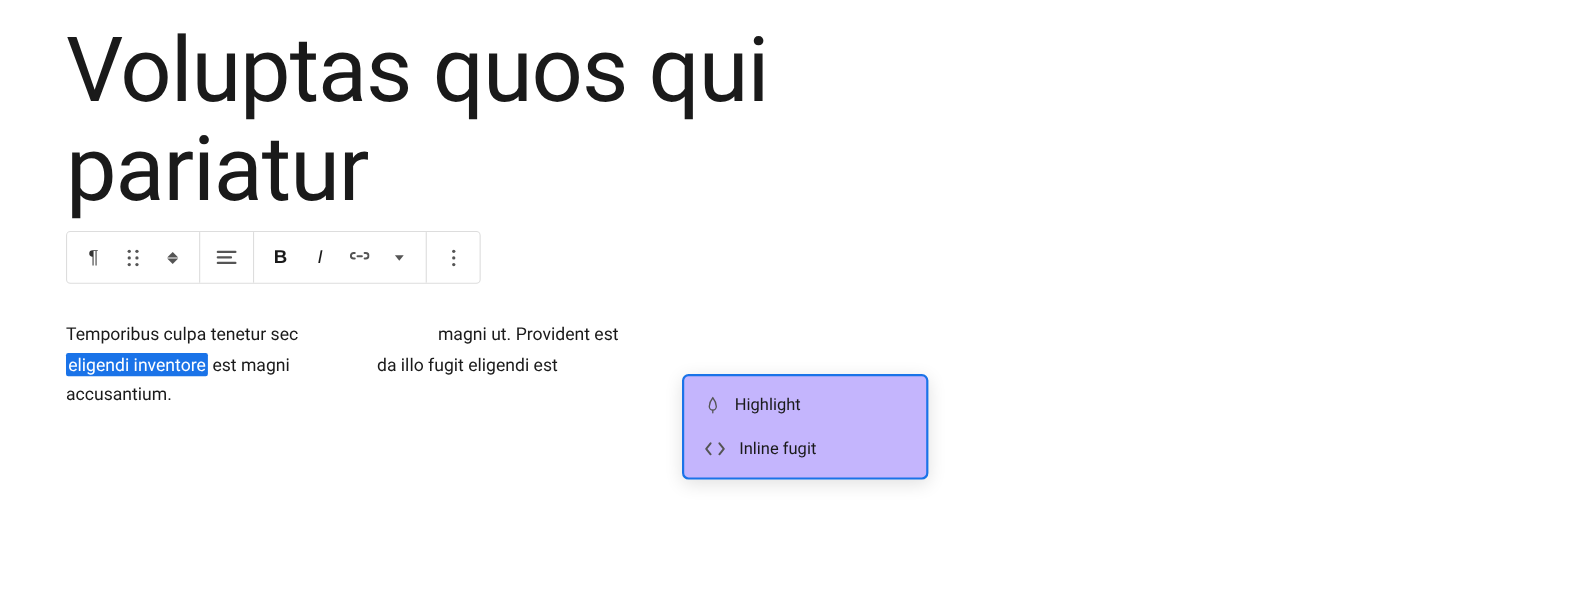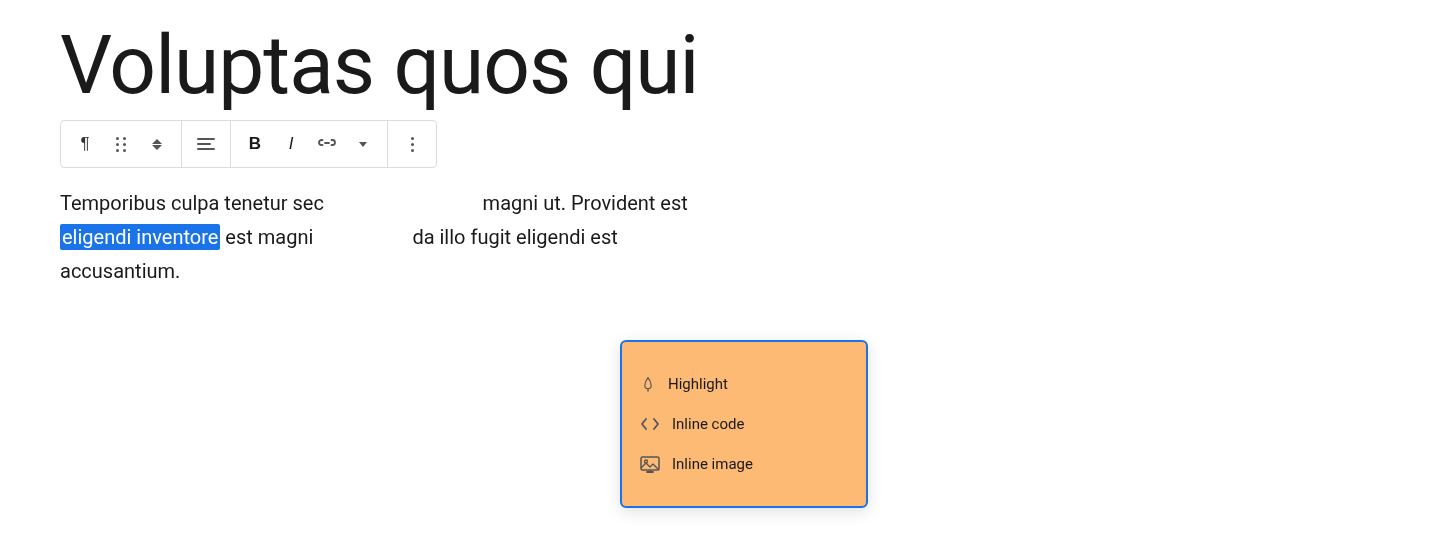--- a/index.html
+++ b/index.html
@@ -161,45 +161,45 @@
       height: 2px;
       background: #555;
       border-radius: 1px;
     }
 
     .align-line:nth-child(1) { width: 18px; }
     .align-line:nth-child(2) { width: 14px; }
     .align-line:nth-child(3) { width: 18px; }
 
     .body-text {
-      font-size: 20px;
+      font-size: 16px;
       color: #1a1a1a;
       line-height: 1.7;
-      margin-top: 18px;
+      margin-top: 32px;
       max-width: 1300px;
     }
 
     .highlighted-text {
       background-color: #1a73e8;
       color: #ffffff;
       padding: 1px 2px;
       border-radius: 2px;
     }
 
     .dropdown-menu {
       position: absolute;
       top: 340px;
       left: 620px;
-      width: 248px;
-      background: #fdba74;
+      width: 224px;
+      background: #c4b5fd;
       border: 2px solid #1a73e8;
       border-radius: 6px;
       box-shadow: 0 4px 16px rgba(0,0,0,0.12);
       z-index: 100;
-      padding: 22px 0;
+      padding: 6px 0;
     }
 
     .dropdown-item {
       display: flex;
       align-items: center;
       gap: 12px;
       padding: 10px 18px;
       cursor: pointer;
       font-size: 16px;
       color: #1a1a1a;
@@ -246,20 +246,21 @@
     }
   </style>
 </head>
 <body>
 
 <div class="page-container">
 
   <div class="title-block">
     <div class="title-text">
       <span>Voluptas quos qui</span><br>
+      <span>pariatur</span>
     </div>
   </div>
 
   
   <div class="toolbar-wrapper">
 
     <div class="toolbar-group">
       <button class="toolbar-btn">
         <span class="paragraph-icon">¶</span>
       </button>
@@ -341,30 +342,18 @@
       <span class="dropdown-item-label">Highlight</span>
     </div>
 
     <div class="dropdown-item">
       <span class="dropdown-item-icon code-icon">
         <svg width="20" height="16" viewBox="0 0 20 16" fill="none" xmlns="http://www.w3.org/2000/svg">
           <polyline points="6,3 2,8 6,13" stroke="#555" stroke-width="1.8" fill="none" stroke-linecap="round" stroke-linejoin="round"></polyline>
           <polyline points="14,3 18,8 14,13" stroke="#555" stroke-width="1.8" fill="none" stroke-linecap="round" stroke-linejoin="round"></polyline>
         </svg>
       </span>
-      <span class="dropdown-item-label">Inline code</span>
-    </div>
-
-    <div class="dropdown-item">
-      <span class="dropdown-item-icon image-icon">
-        <svg width="20" height="18" viewBox="0 0 20 18" fill="none" xmlns="http://www.w3.org/2000/svg">
-          <rect x="1" y="2" width="18" height="13" rx="1.5" stroke="#555" stroke-width="1.5"></rect>
-          <circle cx="6" cy="6.5" r="1.5" stroke="#555" stroke-width="1.3"></circle>
-          <polyline points="1,13 6,8 10,12 13,9 19,15" stroke="#555" stroke-width="1.3" fill="none" stroke-linejoin="round"></polyline>
-          <line x1="7" y1="17" x2="13" y2="17" stroke="#555" stroke-width="1.8" stroke-linecap="round"></line>
-          <line x1="10" y1="15" x2="10" y2="17" stroke="#555" stroke-width="1.5"></line>
-        </svg>
-      </span>
-      <span class="dropdown-item-label">Inline image</span>
-    </div>
+      <span class="dropdown-item-label">Inline fugit</span>
+    </div>
+
   </div>
 
 </div>
 
 </body></html>

